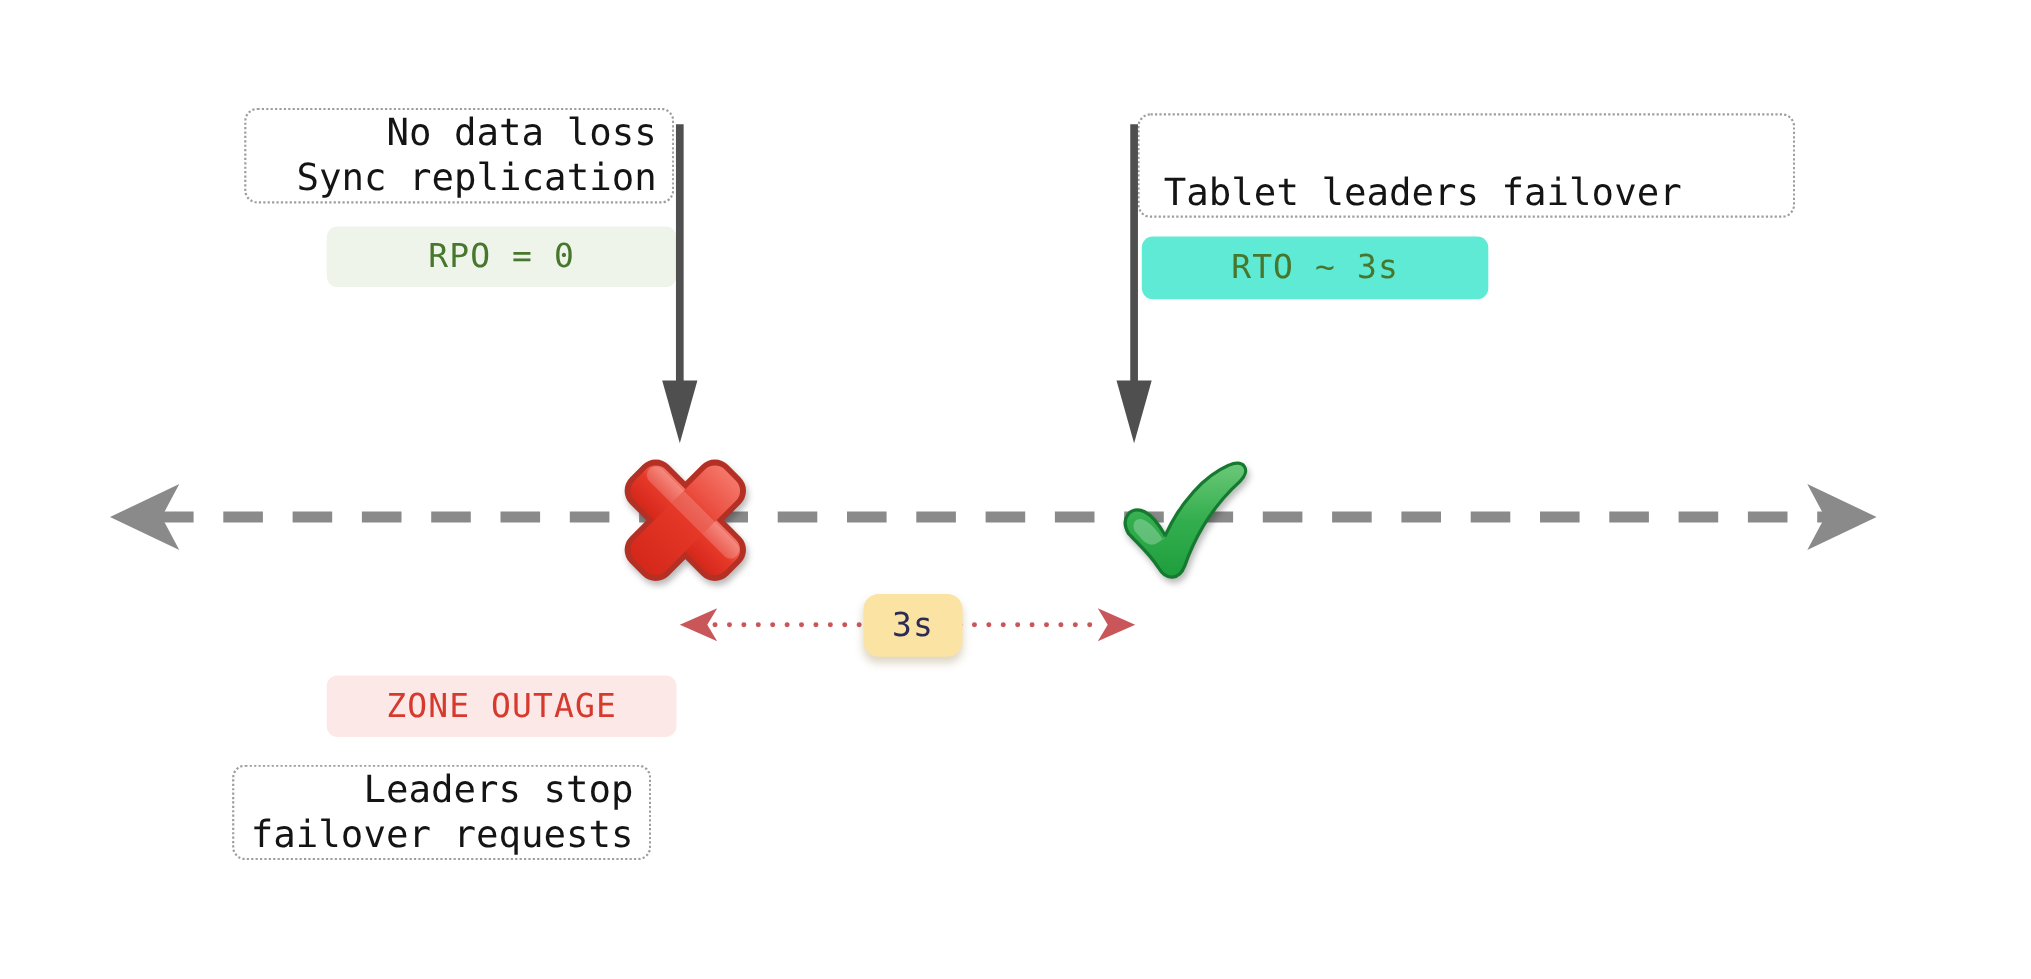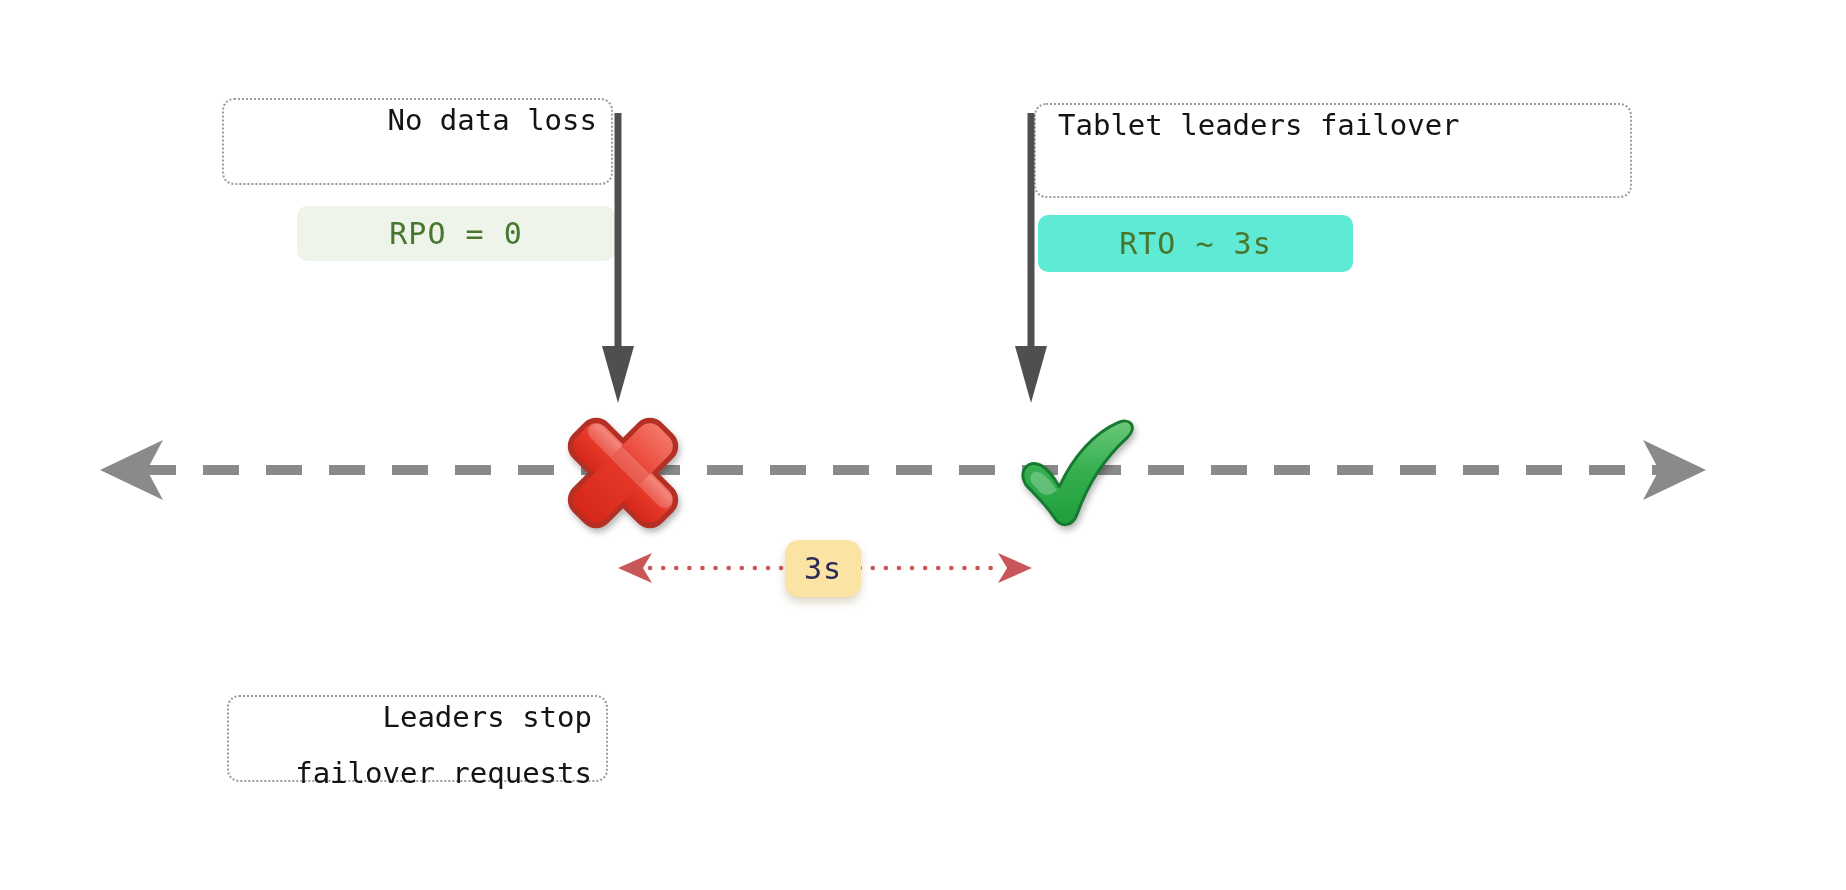--- a/index.html
+++ b/index.html
@@ -7,22 +7,22 @@
     position:relative;
     width:1846px;height:890px;
     background:#ffffff;
     overflow:hidden;
     font-family:"DejaVu Sans Mono","Liberation Mono",monospace;
   }
   .abs{position:absolute;}
   .note{
     border:2px dotted #9e9e9e;
     border-radius:12px;
-    display:flex;flex-direction:column;justify-content:flex-start;
-    font-size:29px;line-height:41px;font-weight:500;color:#141414;
+    display:flex;flex-direction:column;justify-content:flex-end;
+    font-size:34px;line-height:41px;font-weight:500;color:#141414;
     box-sizing:border-box;
     background:#ffffff;
   }
   .note.right-align{text-align:right;padding-right:14px;}
   .note.left-align{text-align:left;padding-left:22px;}
   .badge{
     display:flex;align-items:center;justify-content:center;
     font-weight:normal;font-size:30px;
     border-radius:10px;
     letter-spacing:1px;
@@ -42,20 +42,21 @@
 <div id="canvas">
 
   <svg class="abs" style="left:0;top:435px;" width="1846" height="70" viewBox="0 0 1846 70">
     <line x1="140" y1="35" x2="1662" y2="35" stroke="#8a8a8a" stroke-width="10" stroke-dasharray="36 27"></line>
     <path d="M 100 35 L 163 5 L 147 35 L 163 65 Z" fill="#8a8a8a"></path>
     <path d="M 1706 35 L 1643 5 L 1659 35 L 1643 65 Z" fill="#8a8a8a"></path>
   </svg>
 
   <div class="abs note right-align" style="left:222px;top:98px;width:391px;height:87px;">
     <div>No data loss</div>
+    <div>Sync replication</div>
   </div>
 
   <div class="abs badge" style="left: 297px; top: 206px; width: 318px; height: 55px; background: rgb(238, 244, 233); color: rgb(71, 118, 45);">RPO = 0</div>
 
   <svg class="abs" style="left:598px;top:111px;" width="40" height="300" viewBox="0 0 40 300">
     <line x1="20" y1="2" x2="20" y2="245" stroke="#4f4f4f" stroke-width="7"></line>
     <path d="M 20 292 L 4 235 L 36 235 Z" fill="#4f4f4f"></path>
   </svg>
 
   <svg class="abs emoji-shadow" style="left:558px;top:408px;" width="130" height="130" viewBox="0 0 130 130">
@@ -101,21 +102,22 @@
     <path d="M 18 72 C 14 64 20 58 27 62 C 33 65 39 72 44 80 L 48 74
              C 38 88 30 86 24 79 Z" fill="#ffffff" opacity="0.25"></path>
   </svg>
 
   <svg class="abs" style="left:600px;top:546px;" width="450" height="44" viewBox="0 0 450 44">
     <line x1="50" y1="22" x2="400" y2="22" stroke="#c9575a" stroke-width="4.5" stroke-dasharray="0.1 13" stroke-linecap="round"></line>
     <path d="M 18 22 L 52 7 L 43 22 L 52 37 Z" fill="#c9575a"></path>
     <path d="M 432 22 L 398 7 L 407 22 L 398 37 Z" fill="#c9575a"></path>
   </svg>
 
-  <div class="abs badge duration" style="left: 785px; top: 540px; width: 76px; height: 57px; background: rgb(251, 227, 163); color: rgb(43, 43, 85);">3s</div>
+  <div class="abs badge duration" style="left: 785px; top: 540px; width: 90px; height: 57px; background: rgb(251, 227, 163); color: rgb(43, 43, 85);">3s</div>
 
+  <div class="abs badge" style="left: 297px; top: 614px; width: 318px; height: 56px; background: rgb(252, 233, 231); color: rgb(214, 58, 46);">ZONE OUTAGE</div>
 
-  <div class="abs note right-align" style="left:227px;top:695px;width:381px;height:87px;gap:15px;">
+  <div class="abs note right-align" style="left:211px;top:695px;width:381px;height:87px;">
     <div>Leaders stop</div>
     <div>failover requests</div>
   </div>
 
 </div>
 
 </body></html>

